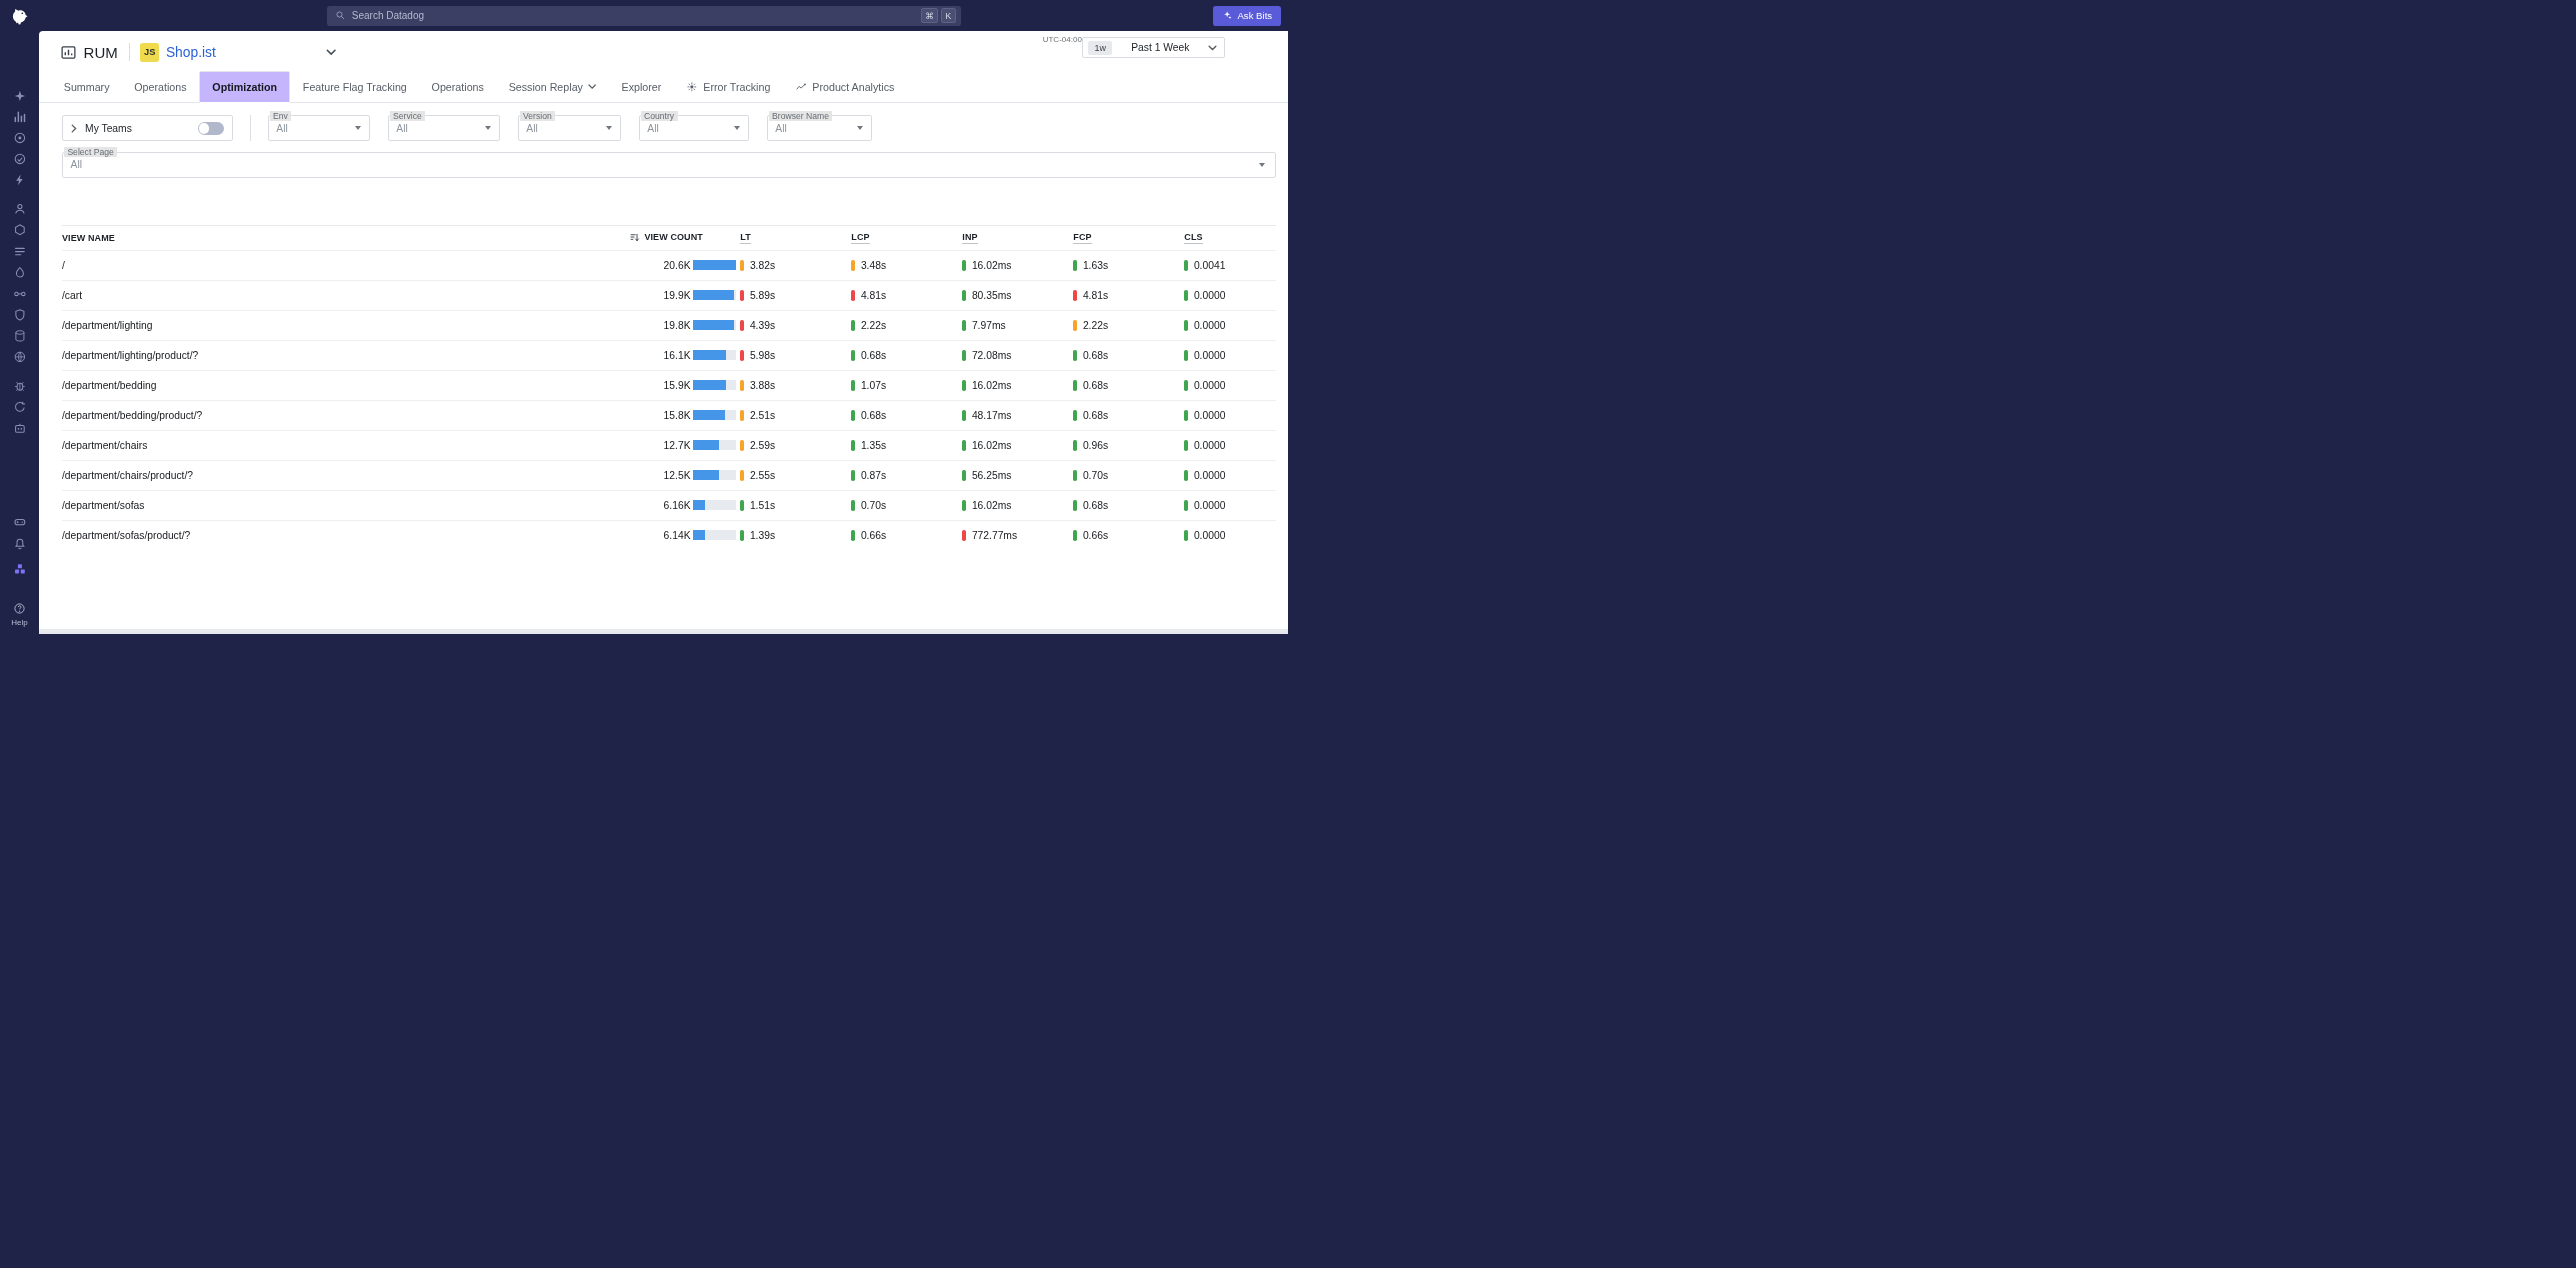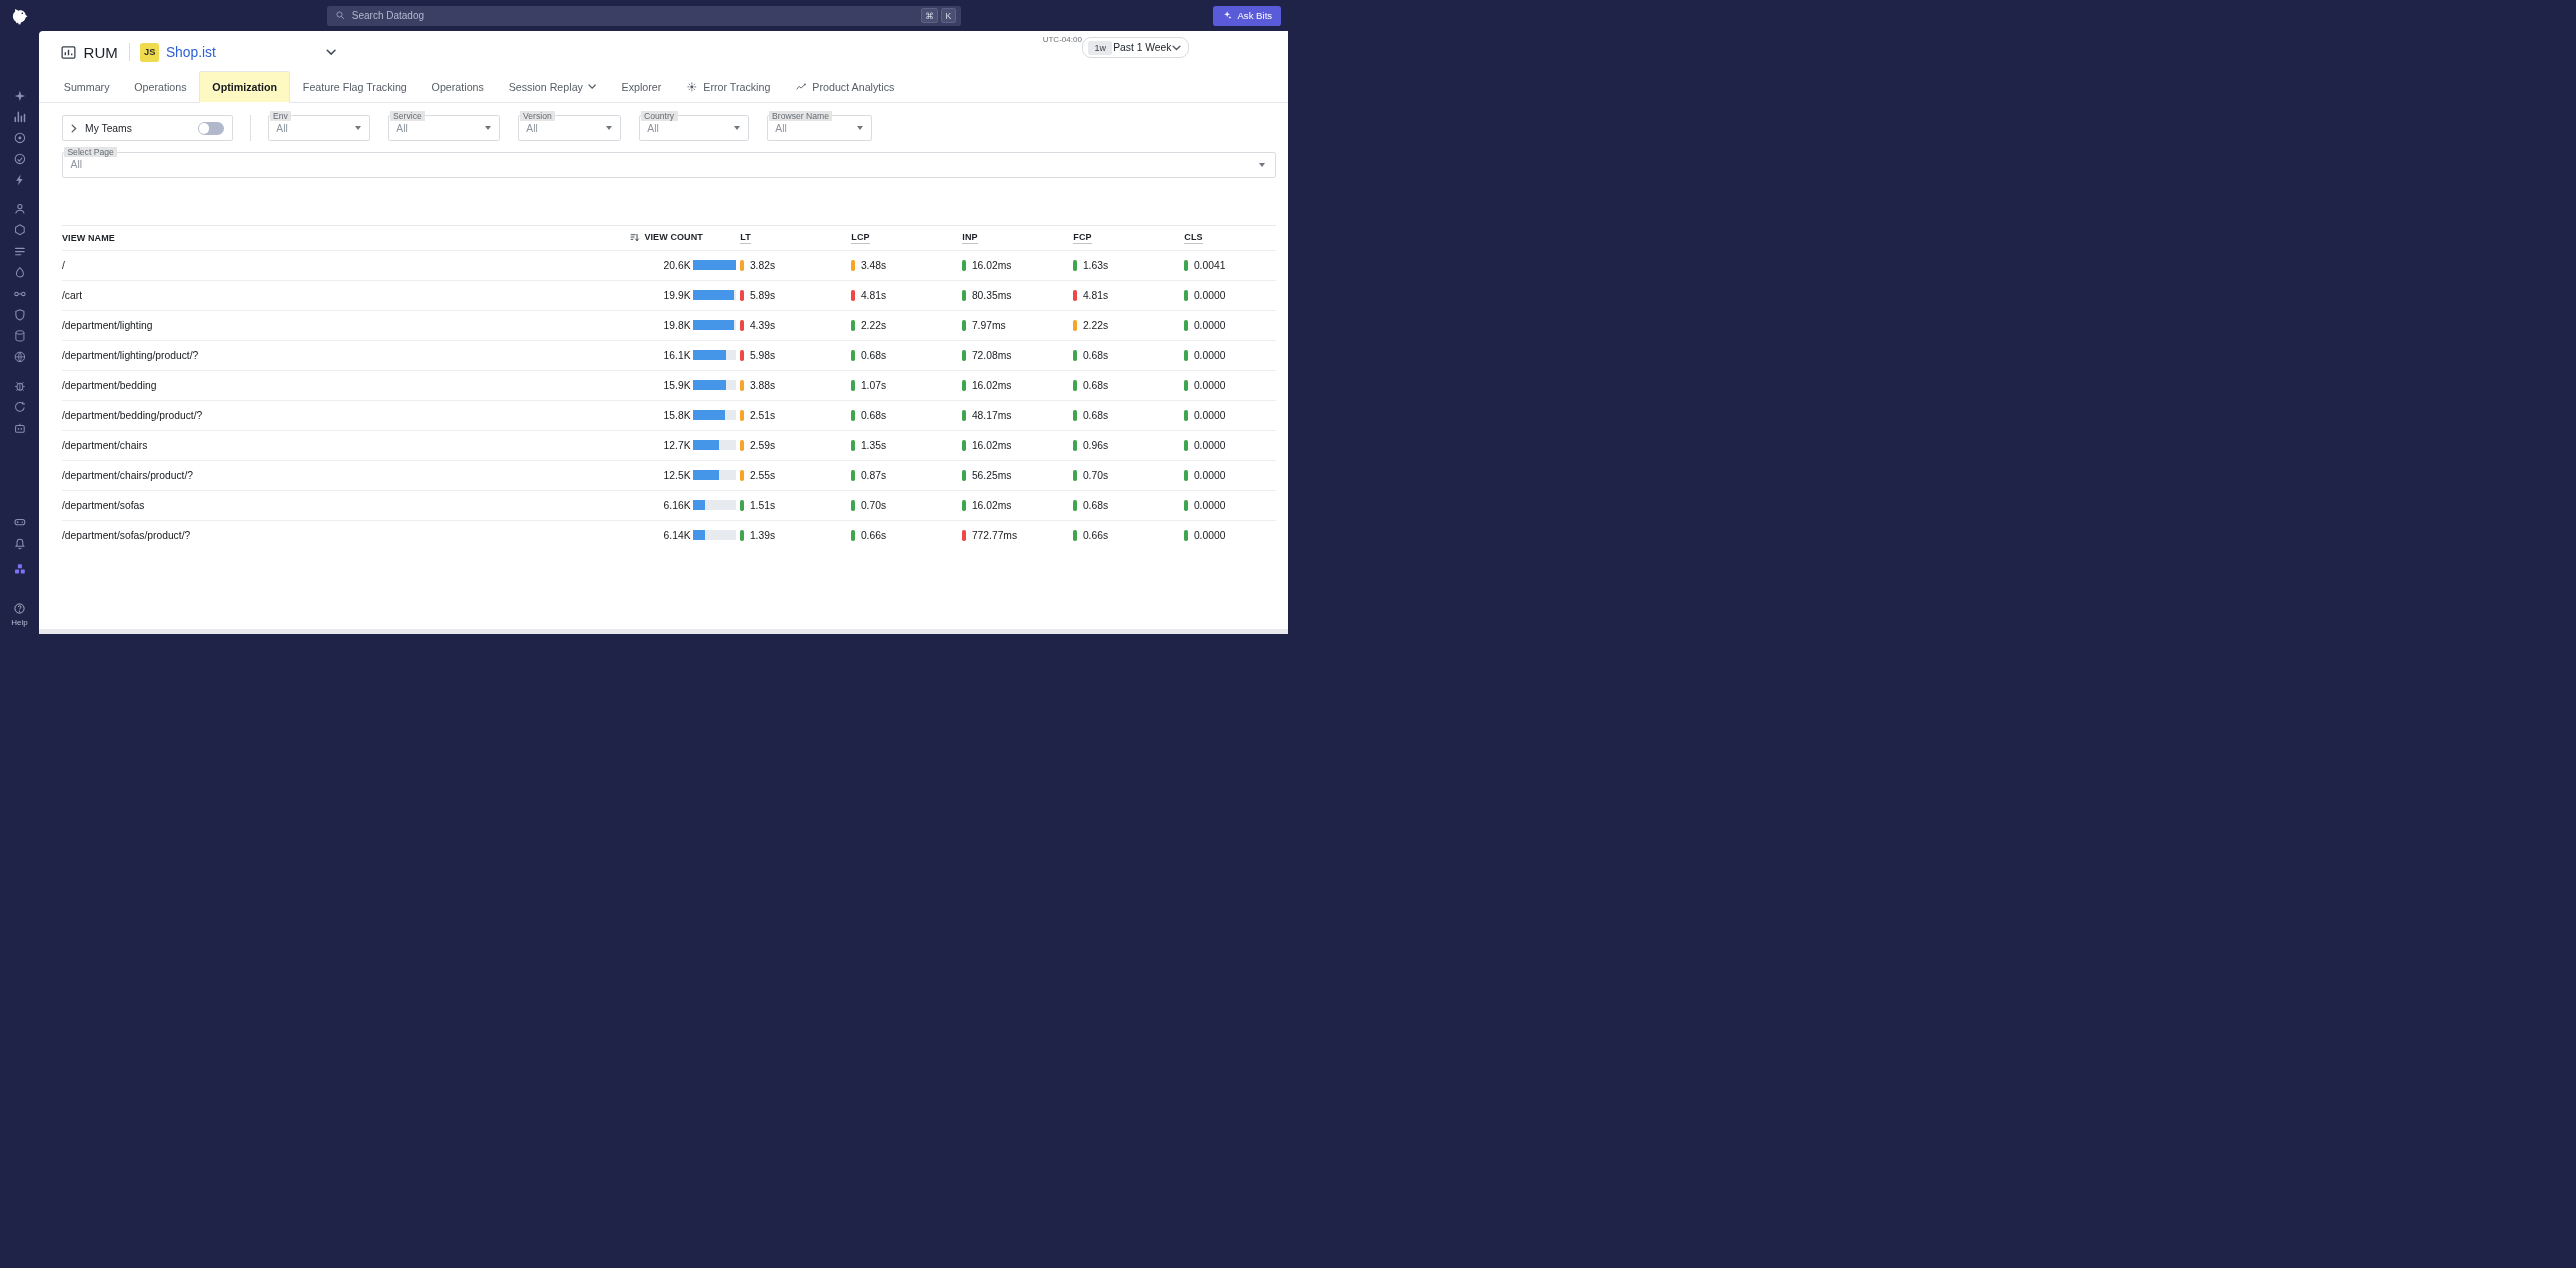--- a/index.html
+++ b/index.html
@@ -39,28 +39,28 @@
   .main-header{display:flex;align-items:center;height:40px;padding:2.8px 13.8px 0 20.7px}
   .rum-icn{width:17px;height:17px;color:#39404a;margin-right:6.9px}
   .rum-title{font-size:15px;color:#1b2026;font-weight:500}
   .hdiv{width:0.7px;height:18px;background:#d9dce1;margin:0 11px}
   .js-badge{width:18.6px;height:18.6px;background:#f0db4f;border-radius:2.8px;color:#2e2f28;font-weight:700;font-size:9.3px;display:flex;align-items:center;justify-content:center}
   .svc-name{font-size:13.8px;color:#2a5fd6;margin-left:6.9px;font-weight:500}
   .svc-chev{width:10.3px;height:6.9px;color:#444c56;margin-left:110px}
   .flex-sp{flex:1}
   .time-col{display:flex;flex-direction:row;width:271px;margin-right:5.5px;align-self:flex-start;margin-top:1.4px}
   .tz{font-size:8px;color:#697077;margin-left:45px}
-  .time-control{margin-top:2.1px;height:20.7px;border:0.7px solid #d8dbe0;border-radius:9px;display:flex;align-items:center;padding:0 6.9px 0 5.5px;gap:1px}
+  .time-control{margin-top:2.1px;height:20.7px;border:0.7px solid #d8dbe0;border-radius:2px;display:flex;align-items:center;padding:0 6.9px 0 5.5px;gap:19px}
   .time-chip{background:#e7e9ed;border-radius:2.1px;font-size:9px;color:#3a4048;padding:2.1px 6.2px}
   .time-label{font-size:10.3px;color:#1b2026;flex:1}
   .time-chev{width:9px;height:6.2px;color:#555c64}
 
   .tabs{display:flex;align-items:stretch;height:32px;border-bottom:0.7px solid #e3e6ea;padding-left:12.4px}
   .tab{display:flex;align-items:center;gap:5.5px;padding:0 12.4px;font-size:10.7px;color:#575e67}
-  .tab.active{color:#14181d;font-weight:700;border:0.7px solid #e3e6ea;border-bottom:0.7px solid #fff;border-radius:2.1px 2.1px 0 0;margin-bottom:-0.7px;background:#fef9c3}
+  .tab.active{color:#14181d;font-weight:700;border:0.7px solid #e3e6ea;border-bottom:0.7px solid #fff;border-radius:2.1px 2.1px 0 0;margin-bottom:-0.7px;background:#c4b5fd}
   .tab-icn{width:11.7px;height:11.7px}
   .tab-chev{width:8.3px;height:5.5px;color:#575e67}
 
   .content{padding:0 12.4px 0 23px}
   .page-title{font-size:14px;font-weight:700;color:#1b2026;margin-top:27.5px}
   .subtitle{margin-top:18px;font-size:10.3px;color:#23282e;display:flex;align-items:center;gap:4.1px}
   .learn-more{color:#2a5fd6;text-decoration:none;display:inline-flex;align-items:center;gap:3.4px}
   .ext-icn{width:9.6px;height:9.6px;color:#2a5fd6}
 
   .filters{display:flex;align-items:center;margin-top:12.4px}

